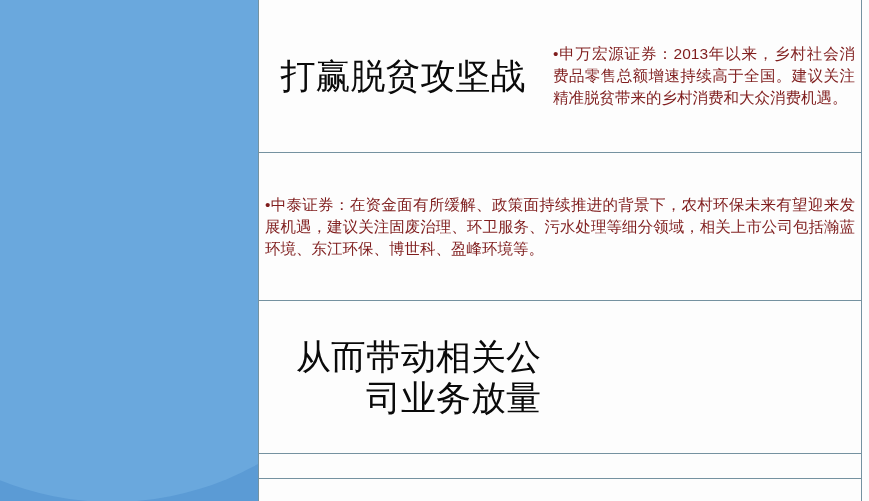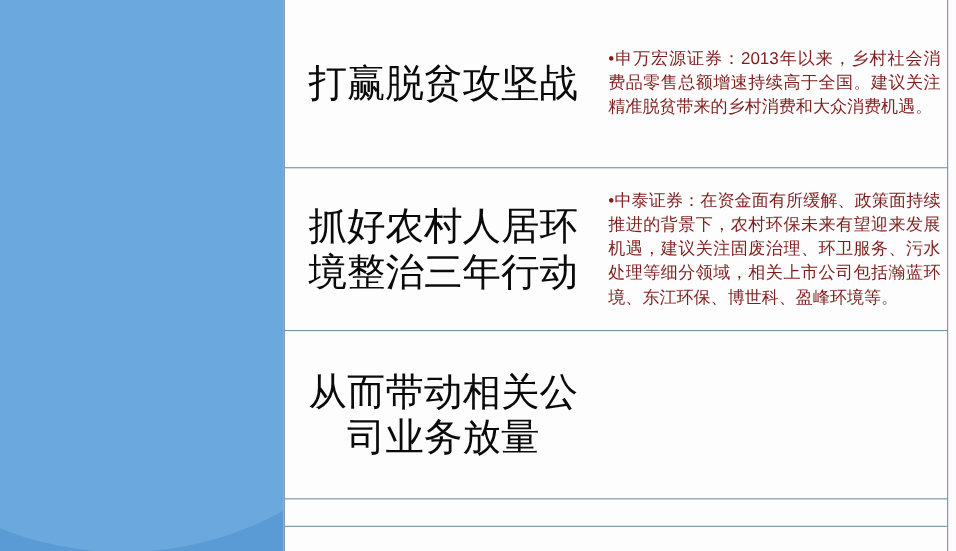--- a/index.html
+++ b/index.html
@@ -92,21 +92,21 @@
     height: 1px;
     background: #7592a0;
   }
 
   .cell-title {
     width: 288px;
     flex: 0 0 288px;
     display: flex;
     align-items: center;
     justify-content: center;
-    text-align: center;
+    text-align: right;
     box-sizing: border-box;
     padding: 0 6px;
   }
   .cell-title .txt {
     font-size: 35px;
     line-height: 1.18;
     color: #0a0a0a;
     letter-spacing: 0px;
     font-weight: 400;
   }
@@ -158,23 +158,20 @@
     <div class="cell-title">
       <div class="txt">打赢脱贫攻坚战</div>
     </div>
     <div class="cell-body">
       <div class="txt">•申万宏源证券：2013年以来，乡村社会消费品零售总额增速持续高于全国。建议关注精准脱贫带来的乡村消费和大众消费机遇。</div>
     </div>
   </div>
   <div class="row-rule" id="rule-1"></div>
 
   <div class="row" id="row-2">
-    <div class="cell-title">
-      <div class="txt">抓好农村人居环境整治三年行动</div>
-    </div>
     <div class="cell-body">
       <div class="txt">•中泰证券：在资金面有所缓解、政策面持续推进的背景下，农村环保未来有望迎来发展机遇，建议关注固废治理、环卫服务、污水处理等细分领域，相关上市公司包括瀚蓝环境、东江环保、博世科、盈峰环境等。</div>
     </div>
   </div>
   <div class="row-rule" id="rule-2"></div>
 
   <div class="row" id="row-3">
     <div class="cell-title">
       <div class="txt">从而带动相关公司业务放量</div>
     </div>

